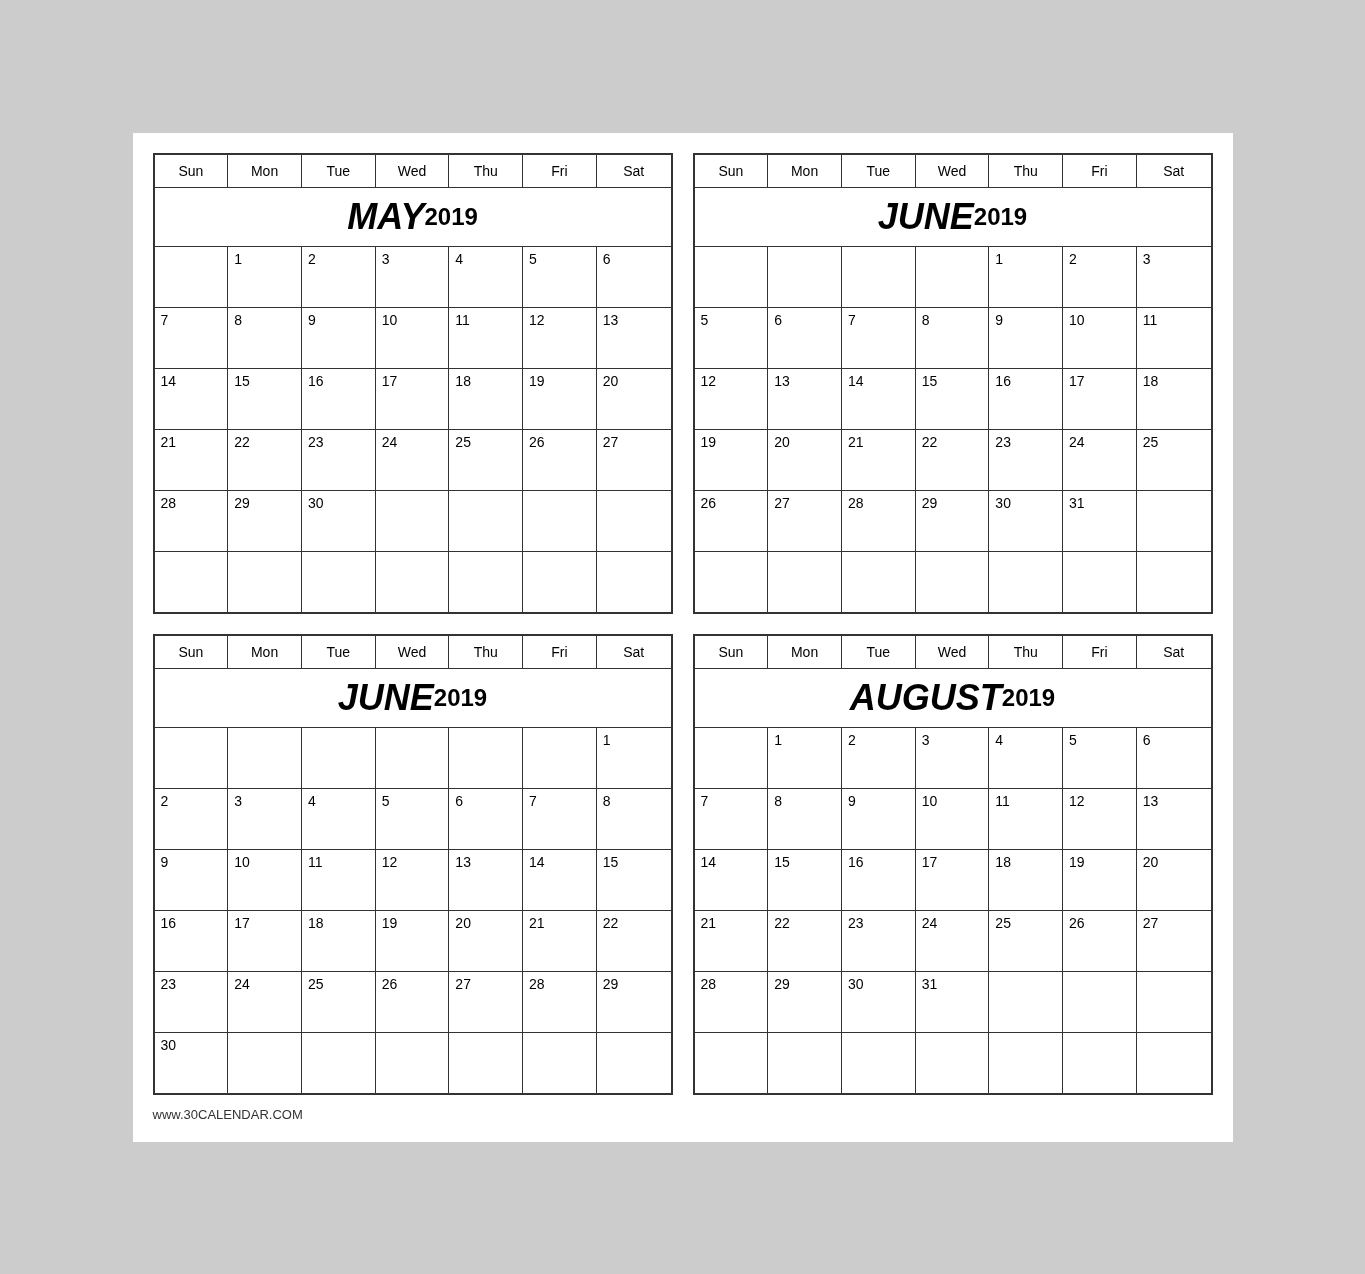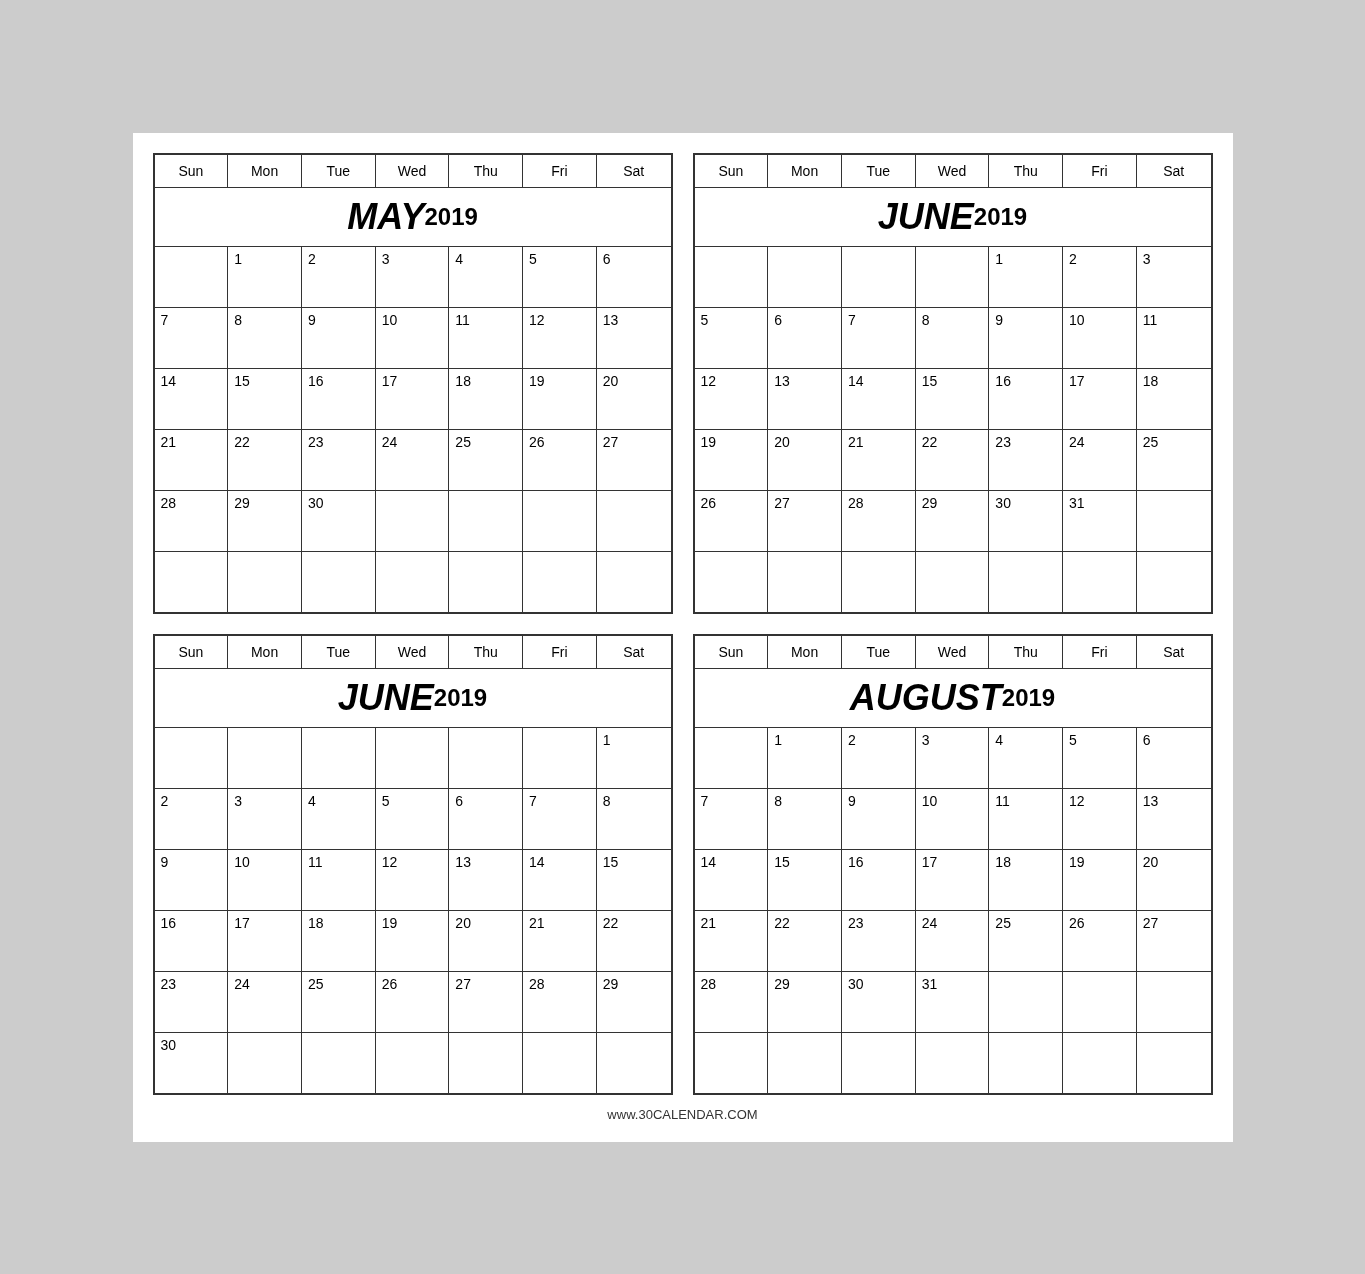--- a/index.html
+++ b/index.html
@@ -68,21 +68,21 @@
     .cal-day {
       border-right: 1px solid #333;
       padding: 4px 6px;
       min-height: 60px;
       font-size: 14px;
       vertical-align: top;
     }
     .cal-day:last-child { border-right: none; }
     .cal-day.empty { background: white; }
     .footer {
-      text-align: center;
+      text-align: left;
       margin-top: 12px;
       font-size: 13px;
       color: #333;
     }
   </style>
 </head>
 <body>
 
 <div class="page">
   <div class="calendars-grid">

